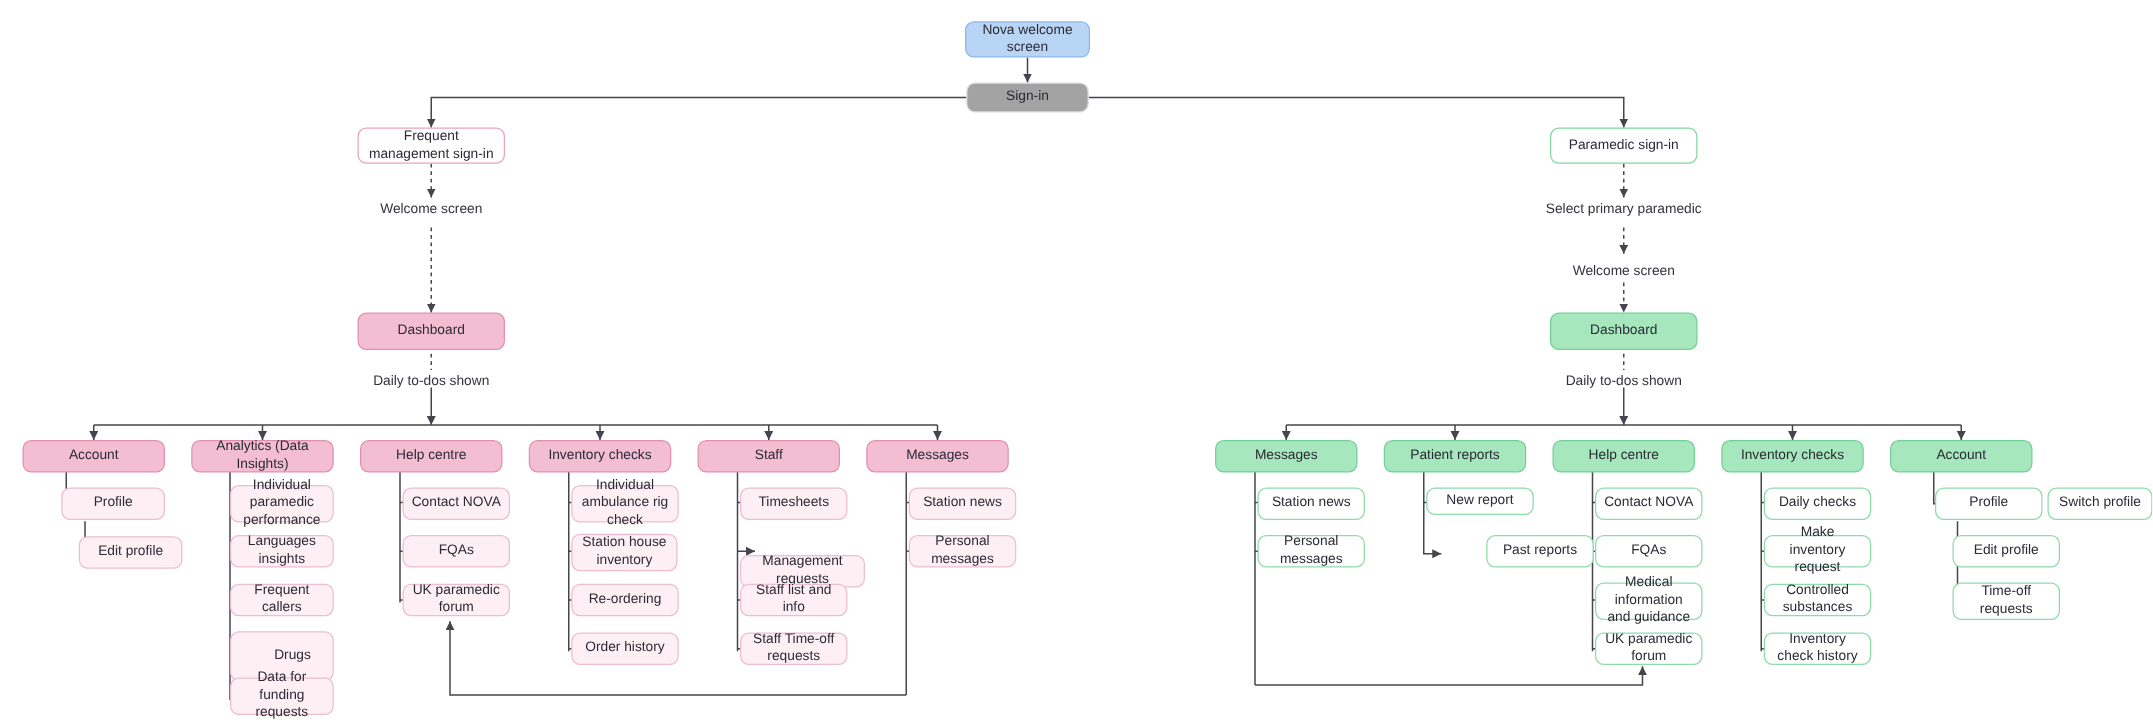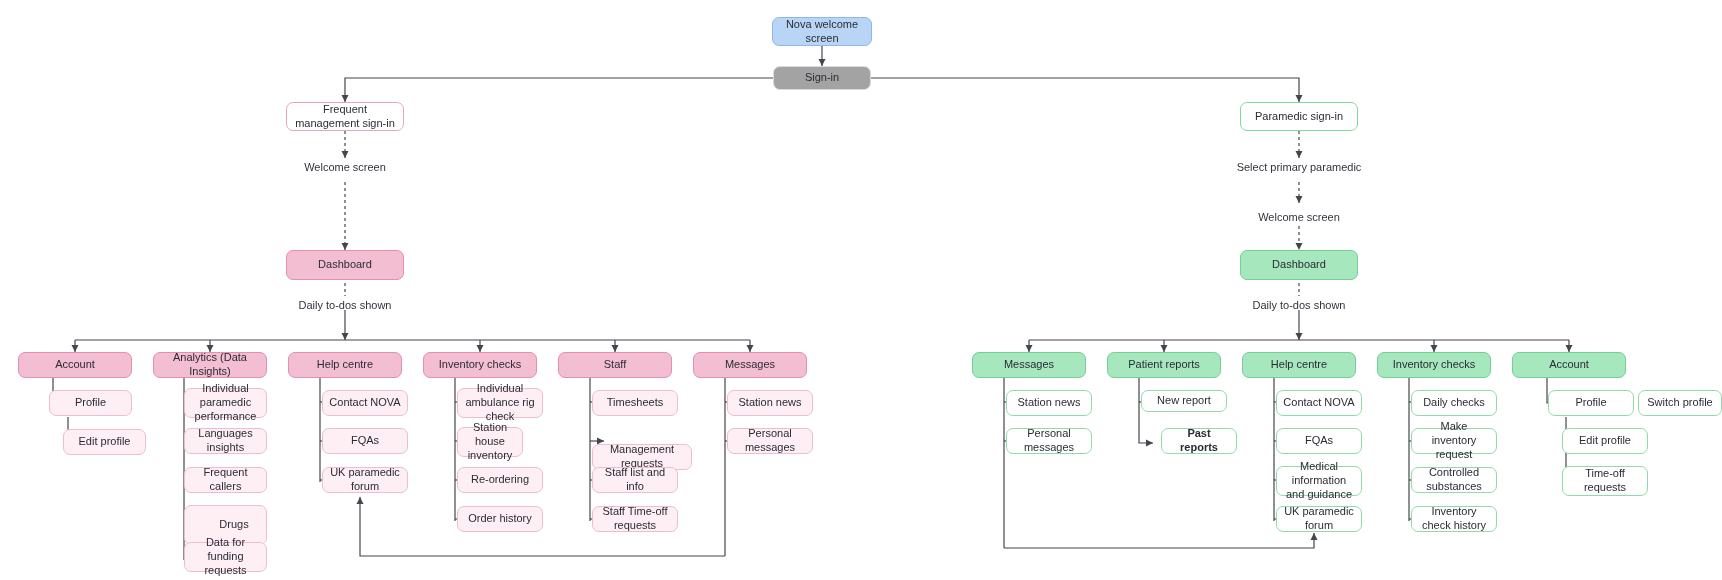--- a/index.html
+++ b/index.html
@@ -163,21 +163,21 @@
   <div class="node n-pink-soft" style="left:184px;top:428px;width:83px;height:26px;">Languages insights</div>
   <div class="node n-pink-soft" style="left:184px;top:467px;width:83px;height:26px;">Frequent callers</div>
   <div class="node n-pink-soft" style="left:184px;top:505px;width:83px;height:40px;padding-left:23px;">Drugs</div>
   <div class="node n-pink-soft" style="left:184px;top:542px;width:83px;height:30px;">Data for funding requests</div>
 
   <div class="node n-pink-soft" style="left:322px;top:390px;width:86px;height:26px;">Contact NOVA</div>
   <div class="node n-pink-soft" style="left:322px;top:428px;width:86px;height:26px;">FQAs</div>
   <div class="node n-pink-soft" style="left:322px;top:467px;width:86px;height:26px;">UK paramedic forum</div>
 
   <div class="node n-pink-soft" style="left:457px;top:388px;width:86px;height:30px;">Individual ambulance rig check</div>
-  <div class="node n-pink-soft" style="left:457px;top:427px;width:66px;height:30px;">Station house inventory</div>
+  <div class="node n-pink-soft" style="left:457px;top:427px;width:85px;height:30px;">Station house inventory</div>
   <div class="node n-pink-soft" style="left:457px;top:467px;width:86px;height:26px;">Re-ordering</div>
   <div class="node n-pink-soft" style="left:457px;top:506px;width:86px;height:26px;">Order history</div>
 
   <div class="node n-pink-soft" style="left:592px;top:390px;width:86px;height:26px;">Timesheets</div>
   <div class="node n-pink-soft" style="left:592px;top:444px;width:100px;height:26px;">Management requests</div>
   <div class="node n-pink-soft" style="left:592px;top:467px;width:86px;height:26px;">Staff list and info</div>
   <div class="node n-pink-soft" style="left:592px;top:506px;width:86px;height:26px;">Staff Time-off requests</div>
 
   <div class="node n-pink-soft" style="left:727px;top:390px;width:86px;height:26px;">Station news</div>
   <div class="node n-pink-soft" style="left:727px;top:428px;width:86px;height:26px;">Personal messages</div>
@@ -195,21 +195,21 @@
   <div class="node n-green-fill" style="left:972px;top:352px;width:114px;height:26px;">Messages</div>
   <div class="node n-green-fill" style="left:1107px;top:352px;width:114px;height:26px;">Patient reports</div>
   <div class="node n-green-fill" style="left:1242px;top:352px;width:114px;height:26px;">Help centre</div>
   <div class="node n-green-fill" style="left:1377px;top:352px;width:114px;height:26px;">Inventory checks</div>
   <div class="node n-green-fill" style="left:1512px;top:352px;width:114px;height:26px;">Account</div>
 
   <div class="node n-green-soft" style="left:1006px;top:390px;width:86px;height:26px;">Station news</div>
   <div class="node n-green-soft" style="left:1006px;top:428px;width:86px;height:26px;">Personal messages</div>
 
   <div class="node n-green-soft" style="left:1141px;top:390px;width:86px;height:22px;">New report</div>
-  <div class="node n-green-soft" style="left:1161px;top:428px;width:76px;height:26px;font-weight:bold;">Past reports</div>
+  <div class="node n-green-soft" style="left:1189px;top:428px;width:86px;height:26px;">Past reports</div>
 
   <div class="node n-green-soft" style="left:1276px;top:390px;width:86px;height:26px;">Contact NOVA</div>
   <div class="node n-green-soft" style="left:1276px;top:428px;width:86px;height:26px;">FQAs</div>
   <div class="node n-green-soft" style="left:1276px;top:466px;width:86px;height:30px;">Medical information and guidance</div>
   <div class="node n-green-soft" style="left:1276px;top:506px;width:86px;height:26px;">UK paramedic forum</div>
 
   <div class="node n-green-soft" style="left:1411px;top:390px;width:86px;height:26px;">Daily checks</div>
   <div class="node n-green-soft" style="left:1411px;top:428px;width:86px;height:26px;">Make inventory request</div>
   <div class="node n-green-soft" style="left:1411px;top:467px;width:86px;height:26px;">Controlled substances</div>
   <div class="node n-green-soft" style="left:1411px;top:506px;width:86px;height:26px;">Inventory check history</div>

